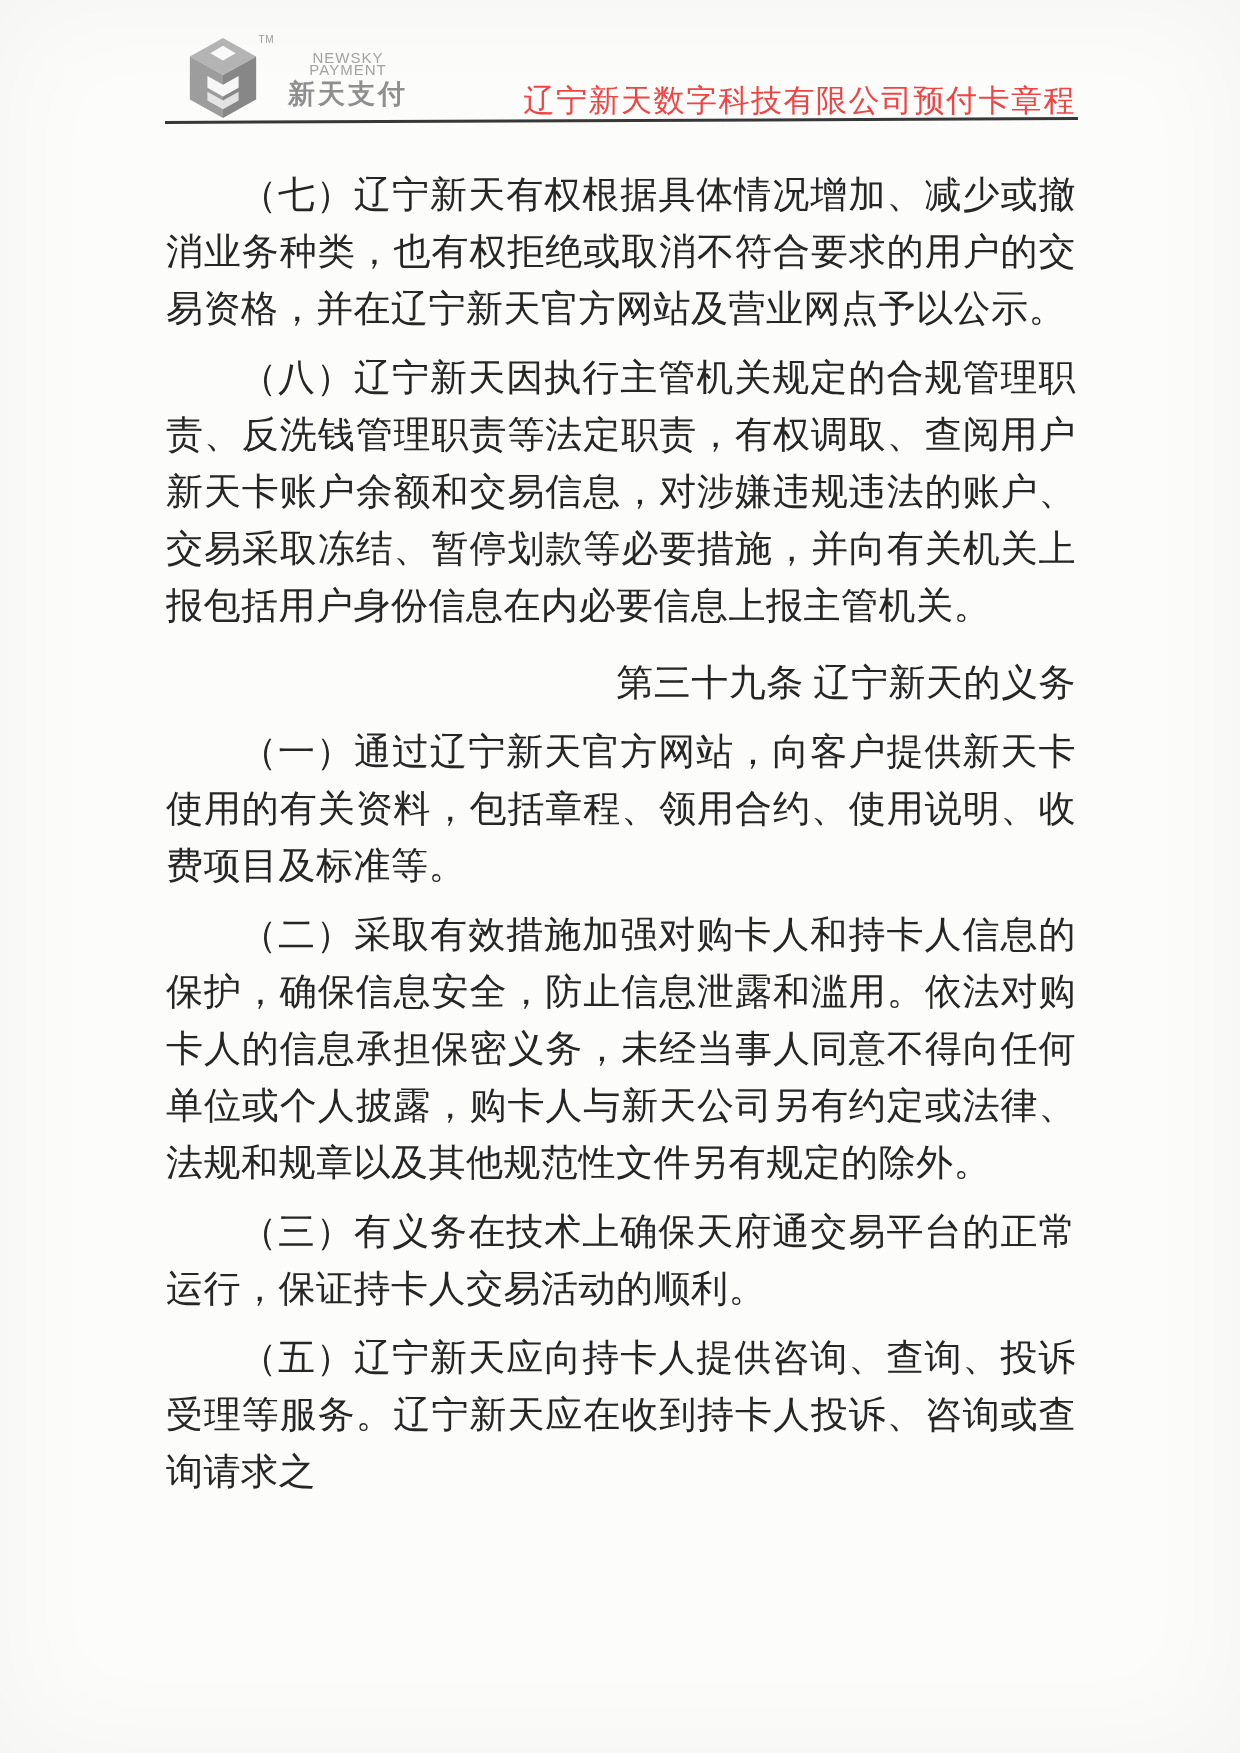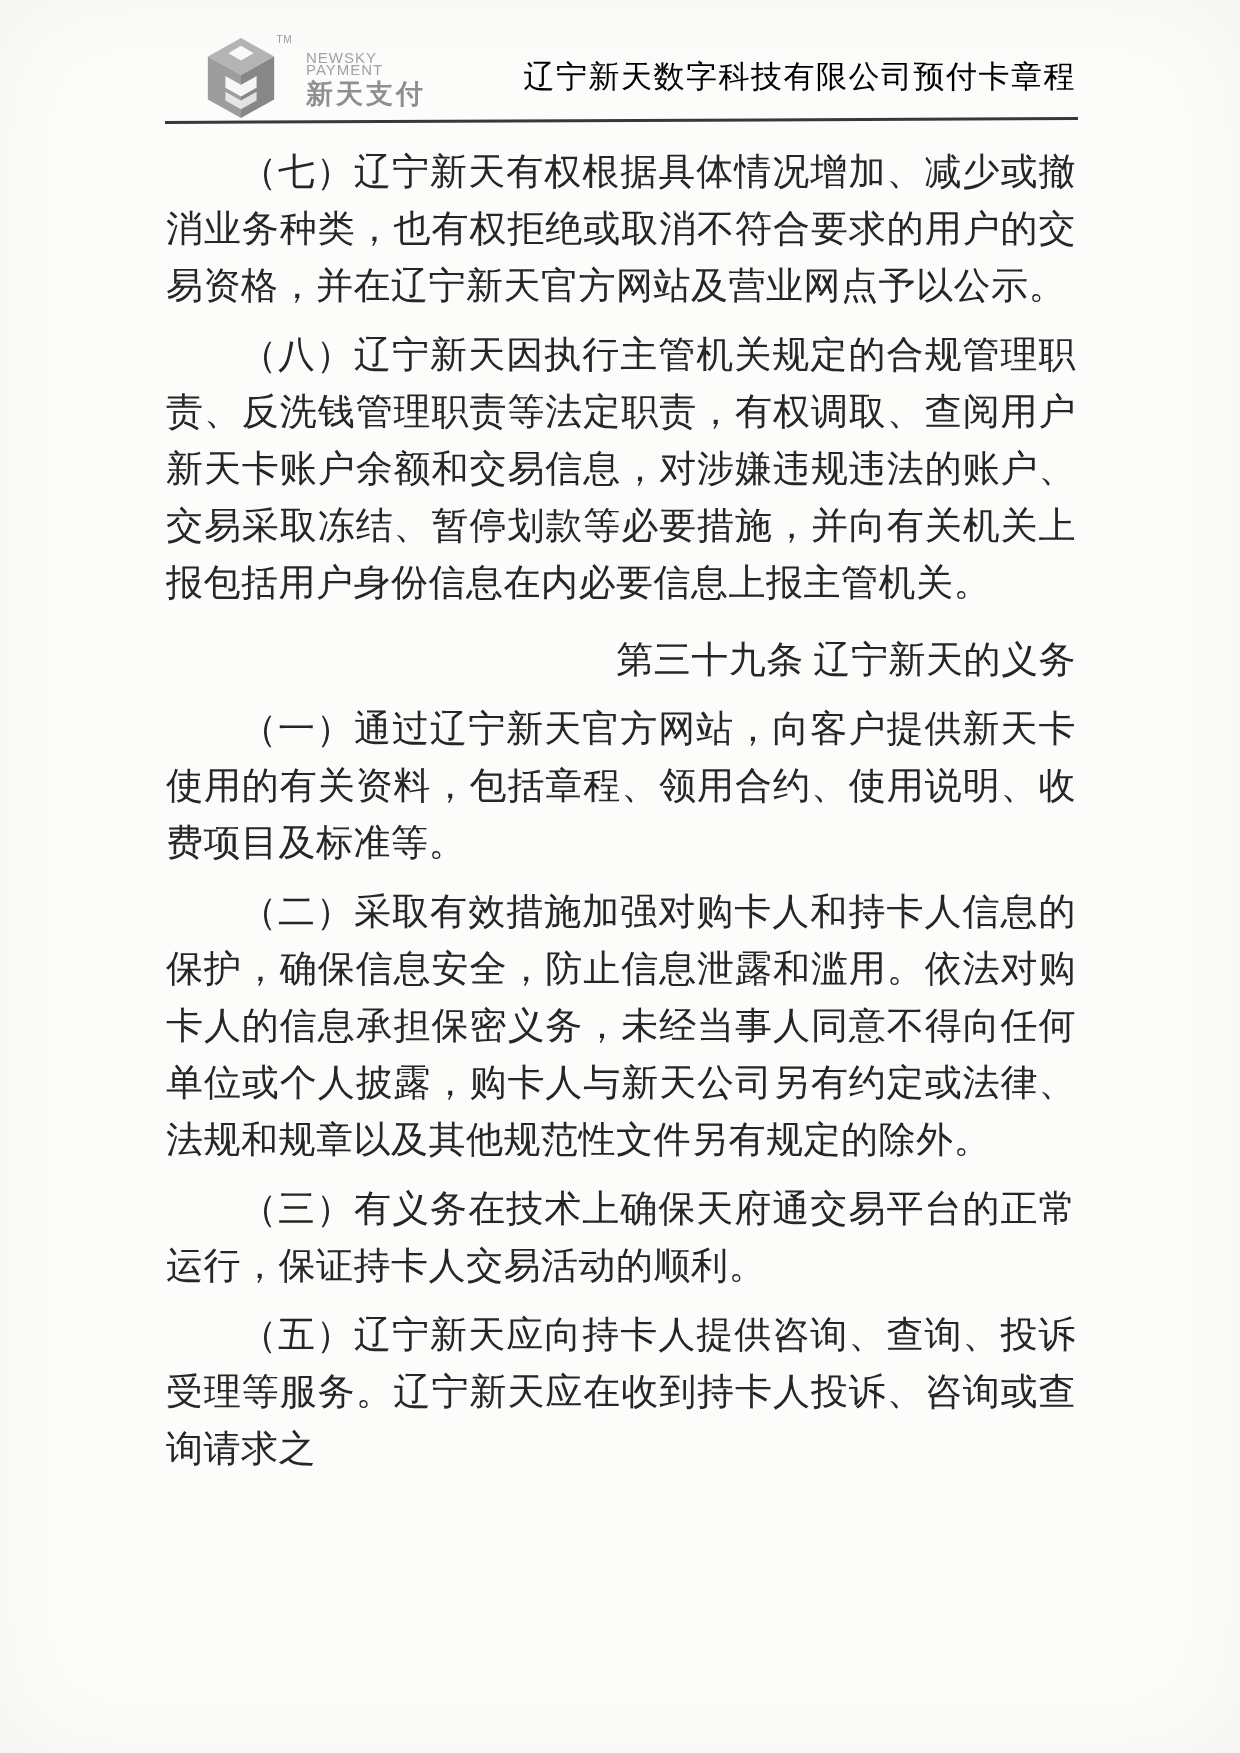--- a/index.html
+++ b/index.html
@@ -10,46 +10,46 @@
     width:1240px; height:1753px;
     margin:0 auto;
     background:#fcfcfb;
     box-shadow: inset 0 0 120px rgba(0,0,0,0.035);
     overflow:hidden;
   }
 
   
   .header { position:absolute; top:0; left:0; width:100%; height:122px; }
 
-  .logo-block { position:absolute; left:202px; top:36px; display:flex; align-items:flex-start; }
+  .logo-block { position:absolute; left:184px; top:36px; display:flex; align-items:flex-start;text-align:center; }
   .logo-cube { position:relative; width:78px; height:86px; }
   .logo-cube svg { display:block; }
   .logo-tm { position:absolute; right:-12px; top:-2px; font-family:"Liberation Sans",sans-serif;
              font-size:10px; color:#9a9a9a; letter-spacing:0.5px; }
   .logo-text { margin-left:26px; padding-top:16px; font-family:"Liberation Sans",sans-serif; }
   .logo-en { font-size:15px; line-height:12px; color:#a2a2a2; letter-spacing:1px; }
   .logo-cn { font-size:27px; color:#8f8f8f; letter-spacing:3px; font-weight:bold; }
 
   .doc-title {
-    position:absolute; right:164px; bottom:24px;
-    font-size:31px; color:#000000; letter-spacing:1.5px;
+    position:absolute; right:164px; bottom:0;
+    font-size:31px; color:#ef4444; letter-spacing:1.5px;
     white-space:nowrap;
   }
   .header-rule {
     position:absolute; left:165px; bottom:0;
     width:913px; height:0;
     border-bottom:3px solid #383838;
     transform:rotate(-0.25deg);
   }
 
   
   .doc-body {
     position:absolute; top:122px; left:166px;
     width:910px;
-    padding-top:21px;
+    padding-top:44px;
     color:#262626;
   }
   .para {
     margin:0;
     font-size:37px;
     line-height:57px;
     letter-spacing:0.5px;
     text-align:justify;
     text-justify:inter-ideograph;
     text-indent:2em;

